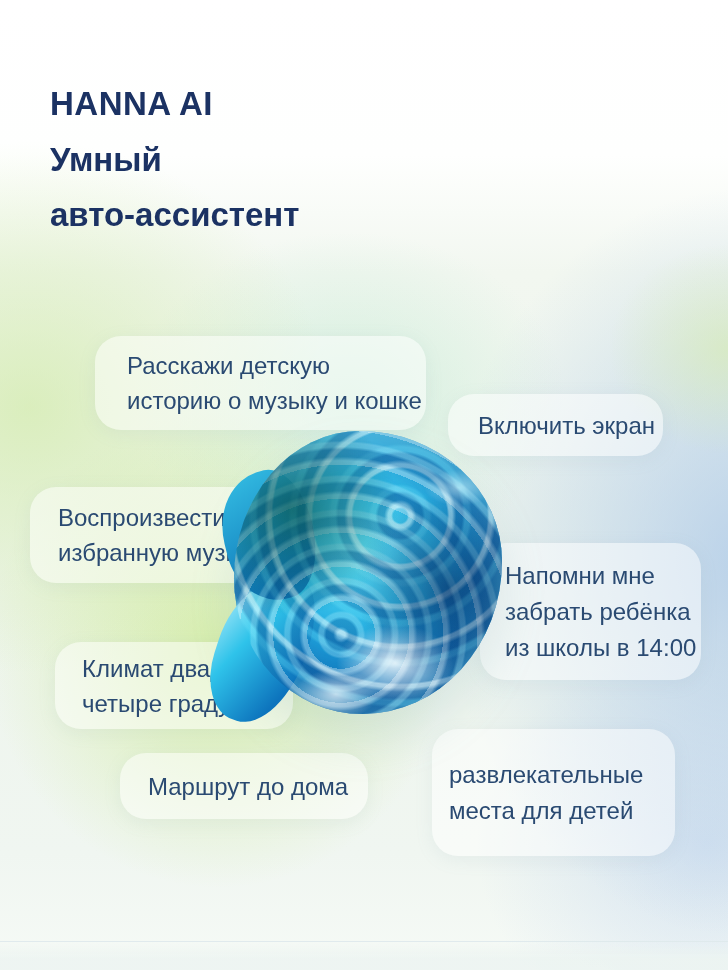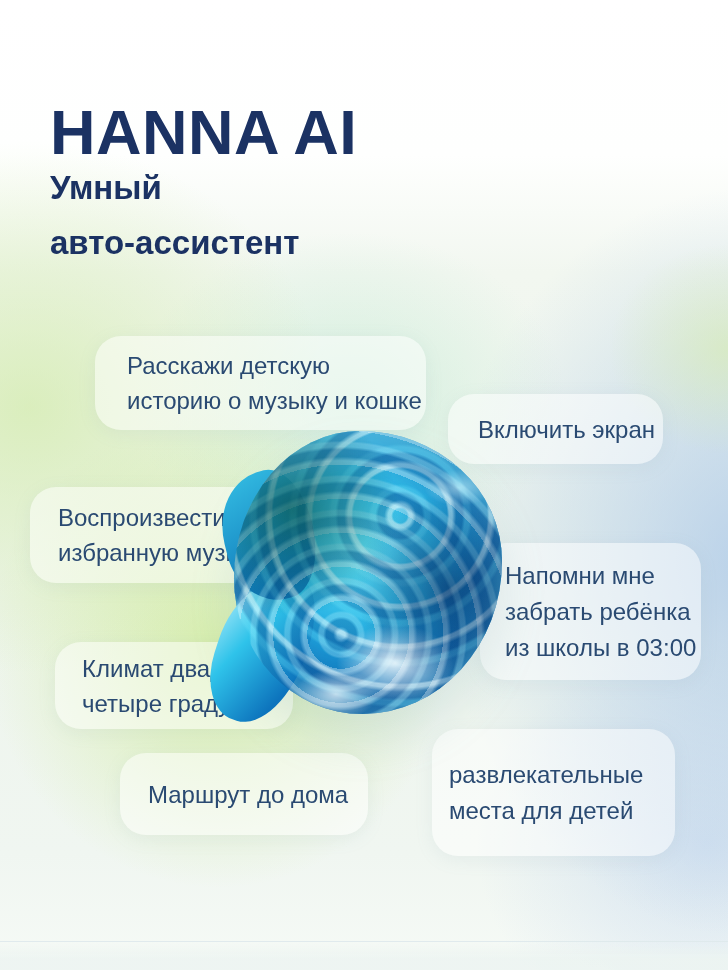--- a/index.html
+++ b/index.html
@@ -15,39 +15,39 @@
       radial-gradient(ellipse 430px 520px at 103% 58%, rgba(163,194,232,0.70), transparent 72%),
       radial-gradient(ellipse 320px 280px at 97% 87%, rgba(180,204,238,0.45), transparent 72%),
       radial-gradient(ellipse 430px 380px at 4% 42%, rgba(203,232,156,0.60), transparent 70%),
       radial-gradient(ellipse 330px 340px at 30% 67%, rgba(193,230,118,0.55), transparent 70%),
       radial-gradient(ellipse 300px 230px at 48% 41%, rgba(188,233,208,0.55), transparent 72%),
       linear-gradient(180deg,#ffffff 0%, #fefffe 16%, #f2f7f0 28%, #eef5ec 62%, #f0f6f1 88%, #f6faf6 100%);
   }
 
   
   .header { position:absolute; left:50px; top:76px; color:#1b3263; font-weight:bold; z-index:4; }
-  .brand    { font-size:63px; line-height:56px; letter-spacing:0.5px;margin-top:28px; }
+  .brand    { font-size:33px; line-height:56px; letter-spacing:0.5px; }
   .subline  { font-size:33px; line-height:55px; letter-spacing:0px; }
 
   
   .bubble {
     position:absolute; box-sizing:border-box;
     background:rgba(255,255,255,0.50);
     border-radius:26px;
     display:flex; flex-direction:column; justify-content:center;
     color:#2a4a72; font-size:24px; line-height:35px;
     box-shadow:0 4px 18px rgba(130,160,175,0.10);
     z-index:2;
   }
   .b1 { left:95px;  top:336px; width:331px; height:94px;  padding-left:32px; }
-  .b2 { left:448px; top:394px; width:215px; height:70px;  padding-left:30px; }
+  .b2 { left:448px; top:394px; width:215px; height:62px;  padding-left:30px; }
   .b3 { left:30px;  top:487px; width:242px; height:96px;  padding-left:28px; }
   .b4 { left:480px; top:543px; width:221px; height:137px; padding-left:25px; line-height:36px; }
   .b5 { left:55px;  top:642px; width:238px; height:87px;  padding-left:27px; }
-  .b6 { left:120px; top:753px; width:248px; height:82px;  padding-left:28px; }
+  .b6 { left:120px; top:753px; width:248px; height:66px;  padding-left:28px; }
   .b7 { left:432px; top:729px; width:243px; height:127px; padding-left:17px; line-height:36px; }
 
   
   .orb {
     position:absolute; left:234px; top:431px; width:268px; height:283px; z-index:3;
     border-radius:47% 53% 52% 48% / 52% 46% 54% 48%;
     background:radial-gradient(circle at 46% 42%, #62e0f5 0%, #2cb7e6 34%, #1389d1 60%, #0b60ae 82%, #0a4e97 100%);
     box-shadow:
       inset 0 0 46px rgba(130,245,255,0.50),
       inset -18px -24px 70px rgba(4,40,100,0.45),
@@ -115,21 +115,21 @@
   </div>
 
   <div class="bubble b3">
     <div>Воспроизвести</div>
     <div>избранную музыку</div>
   </div>
 
   <div class="bubble b4">
     <div>Напомни мне</div>
     <div>забрать ребёнка</div>
-    <div>из школы в 03:00</div>
+    <div>из школы в 14:00</div>
   </div>
 
   <div class="bubble b5">
     <div>Климат двадцать</div>
     <div>четыре градуса</div>
   </div>
 
   <div class="bubble b6">
     <div>Маршрут до дома</div>
   </div>

